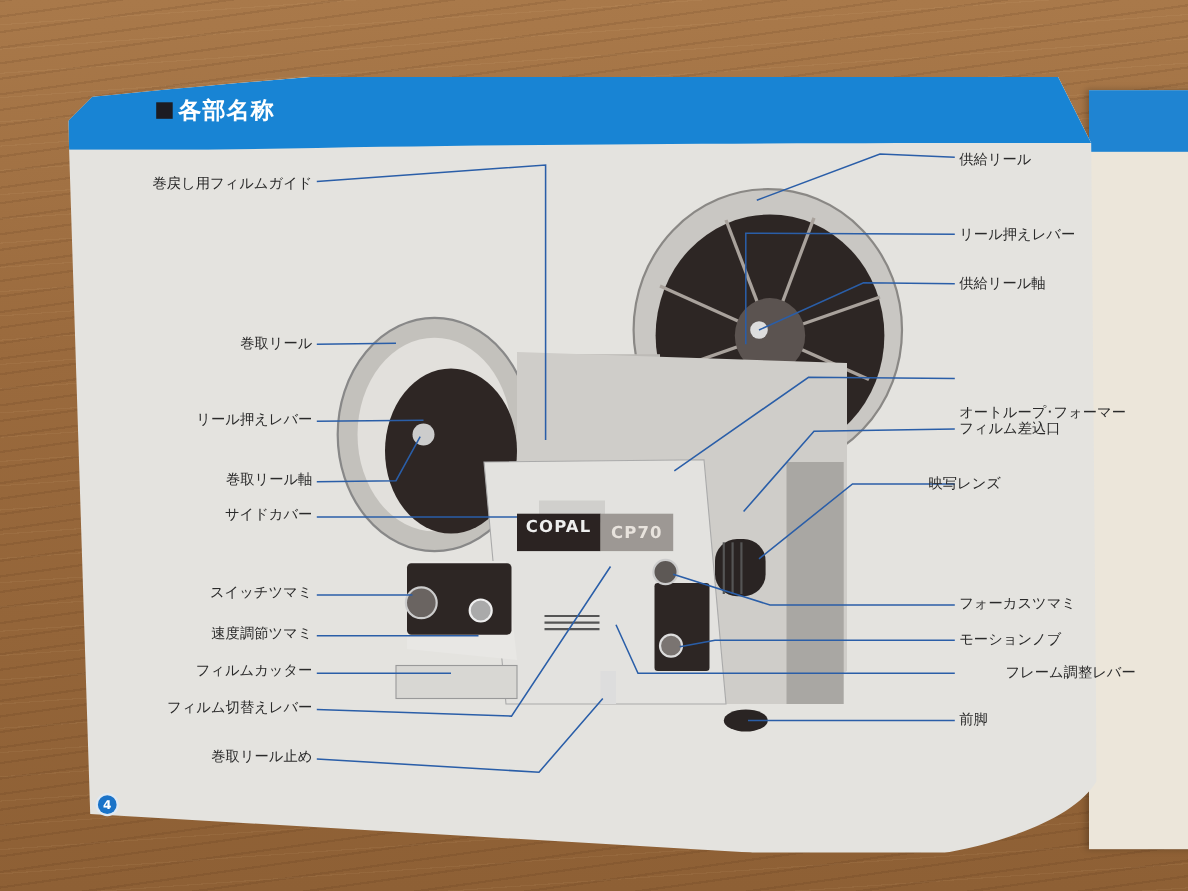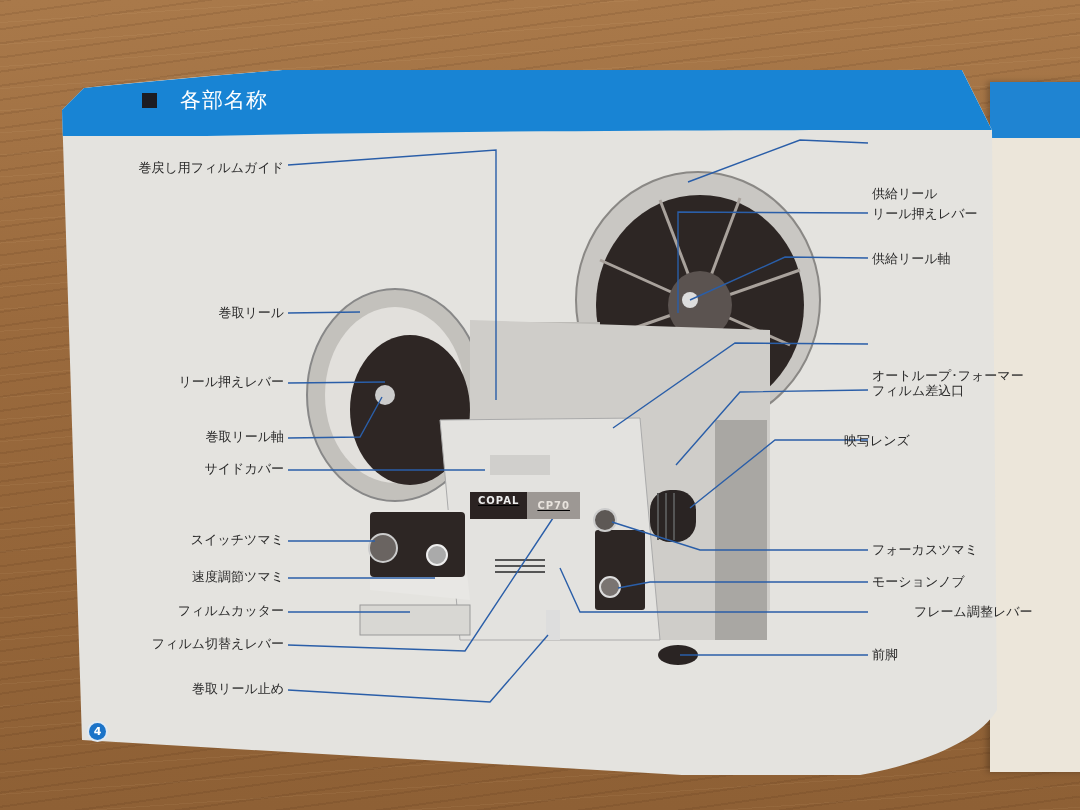--- a/index.html
+++ b/index.html
@@ -13,29 +13,29 @@
   .right-page{position:absolute;left:990px;top:82px;width:100px;height:690px;background:#ece6da;
     box-shadow:-3px 0 6px rgba(0,0,0,.25);}
   .right-page .band{position:absolute;left:0;top:0;right:0;height:56px;background:#1f84d2;}
   
   .page{position:absolute;left:62px;top:70px;width:935px;height:705px;
     background:#e4e3df;
     clip-path:path('M22 18 C300 -10 700 -40 900 0 L930 60 L935 640 C900 700 720 730 620 705 L20 670 L0 40 Z');}
   .band{position:absolute;}
   .page .band{left:0;top:0;width:935px;height:66px;background:#1884d4;
     clip-path:path('M0 20 C300 -10 700 -40 900 0 L930 60 C700 60 300 60 0 70 Z');}
-  .title{position:absolute;left:142px;top:86px;color:#fff;font-size:21px;font-weight:normal;letter-spacing:1px;display:flex;align-items:center;gap:20px;}
+  .title{position:absolute;left:142px;top:86px;color:#fff;font-size:21px;font-weight:bold;letter-spacing:1px;display:flex;align-items:center;gap:2px;}
   .title .sq{display:inline-block;width:15px;height:15px;background:#1c1c22;margin-right:3px;}
   .label{position:absolute;font-size:13px;color:#2a2a2a;white-space:nowrap;line-height:16px;}
   .label.r{text-align:right;}
   svg.lines{position:absolute;left:0;top:0;}
   .pagenum{position:absolute;left:89px;top:723px;width:17px;height:17px;border-radius:50%;
     background:#1a73c8;color:#fff;font-size:11px;font-weight:bold;text-align:center;line-height:17px;
     box-shadow:0 0 0 2px #dfe9f3;}
-  .brand{position:absolute;left:470px;top:492px;display:flex;font-size:10px;font-weight:bold;letter-spacing:1px;text-decoration:underline;}
+  .brand{position:absolute;left:470px;top:467px;display:flex;font-size:15px;font-weight:bold;letter-spacing:1px;}
   .brand .a{background:#2b2322;color:#eee;padding:3px 8px;}
   .brand .b{background:#9d9894;color:#e8e3dd;padding:8px 10px;}
 </style>
 </head>
 <body>
 
 <div class="wood-grain"></div>
 
 <div class="right-page">
   <div class="band"></div>
@@ -139,21 +139,21 @@
 <div class="label r" style="right:796px;top:305px;text-align:right;">巻取リール</div>
 <div class="label r" style="right:796px;top:374px;">リール押えレバー</div>
 <div class="label r" style="right:796px;top:429px;">巻取リール軸</div>
 <div class="label r" style="right:796px;top:461px;">サイドカバー</div>
 <div class="label r" style="right:796px;top:532px;">スイッチツマミ</div>
 <div class="label r" style="right:796px;top:569px;">速度調節ツマミ</div>
 <div class="label r" style="right:796px;top:603px;">フィルムカッター</div>
 <div class="label r" style="right:796px;top:636px;">フィルム切替えレバー</div>
 <div class="label r" style="right:796px;top:681px;">巻取リール止め</div>
 
-<div class="label" style="left:872px;top:138px;margin-top:48px;">供給リール</div>
+<div class="label" style="left:872px;top:138px;">供給リール</div>
 <div class="label" style="left:872px;top:206px;">リール押えレバー</div>
 <div class="label" style="left:872px;top:251px;">供給リール軸</div>
 <div class="label" style="left:872px;top:337px;margin-top:31px;">オートループ･フォーマー</div>
 <div class="label" style="left:872px;top:383px;">フィルム差込口</div>
 <div class="label" style="left:844px;top:433px;">映写レンズ</div>
 <div class="label" style="left:872px;top:542px;">フォーカスツマミ</div>
 <div class="label" style="left:872px;top:574px;">モーションノブ</div>
 <div class="label" style="left:872px;top:604px;margin-left:42px;">フレーム調整レバー</div>
 <div class="label" style="left:872px;top:647px;">前脚</div>
 

